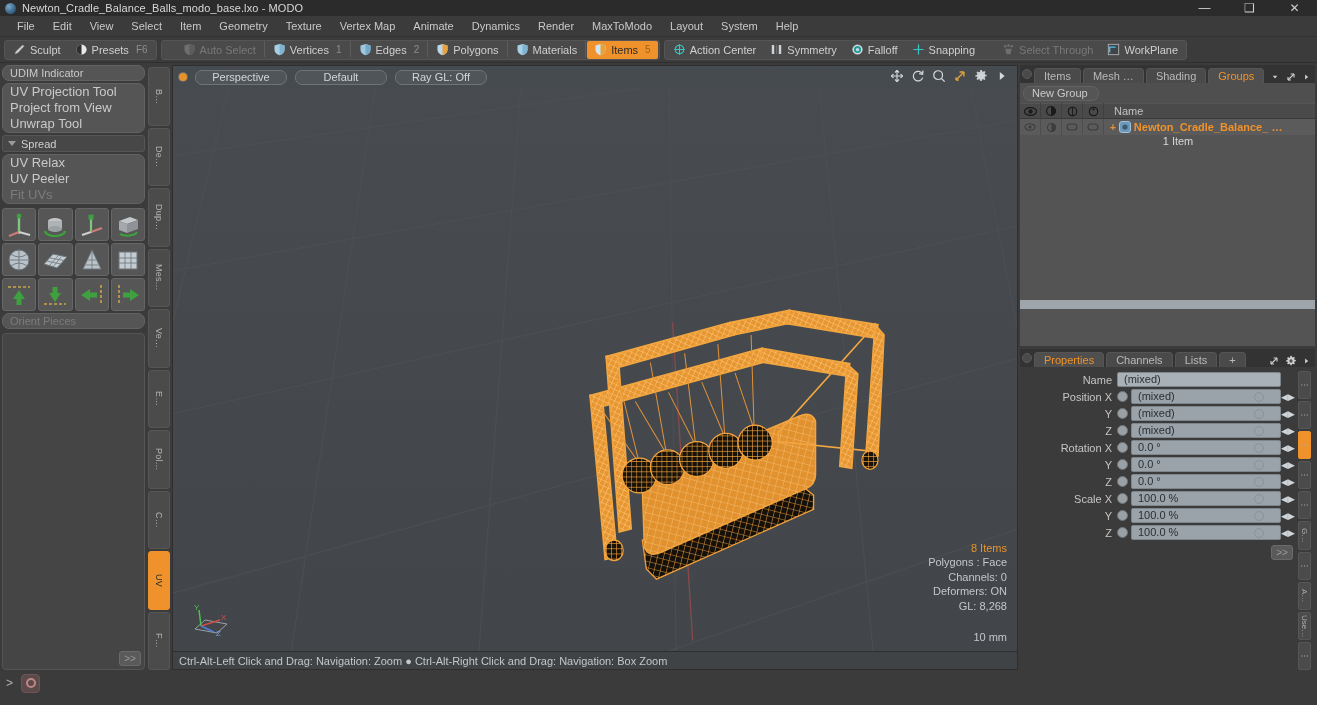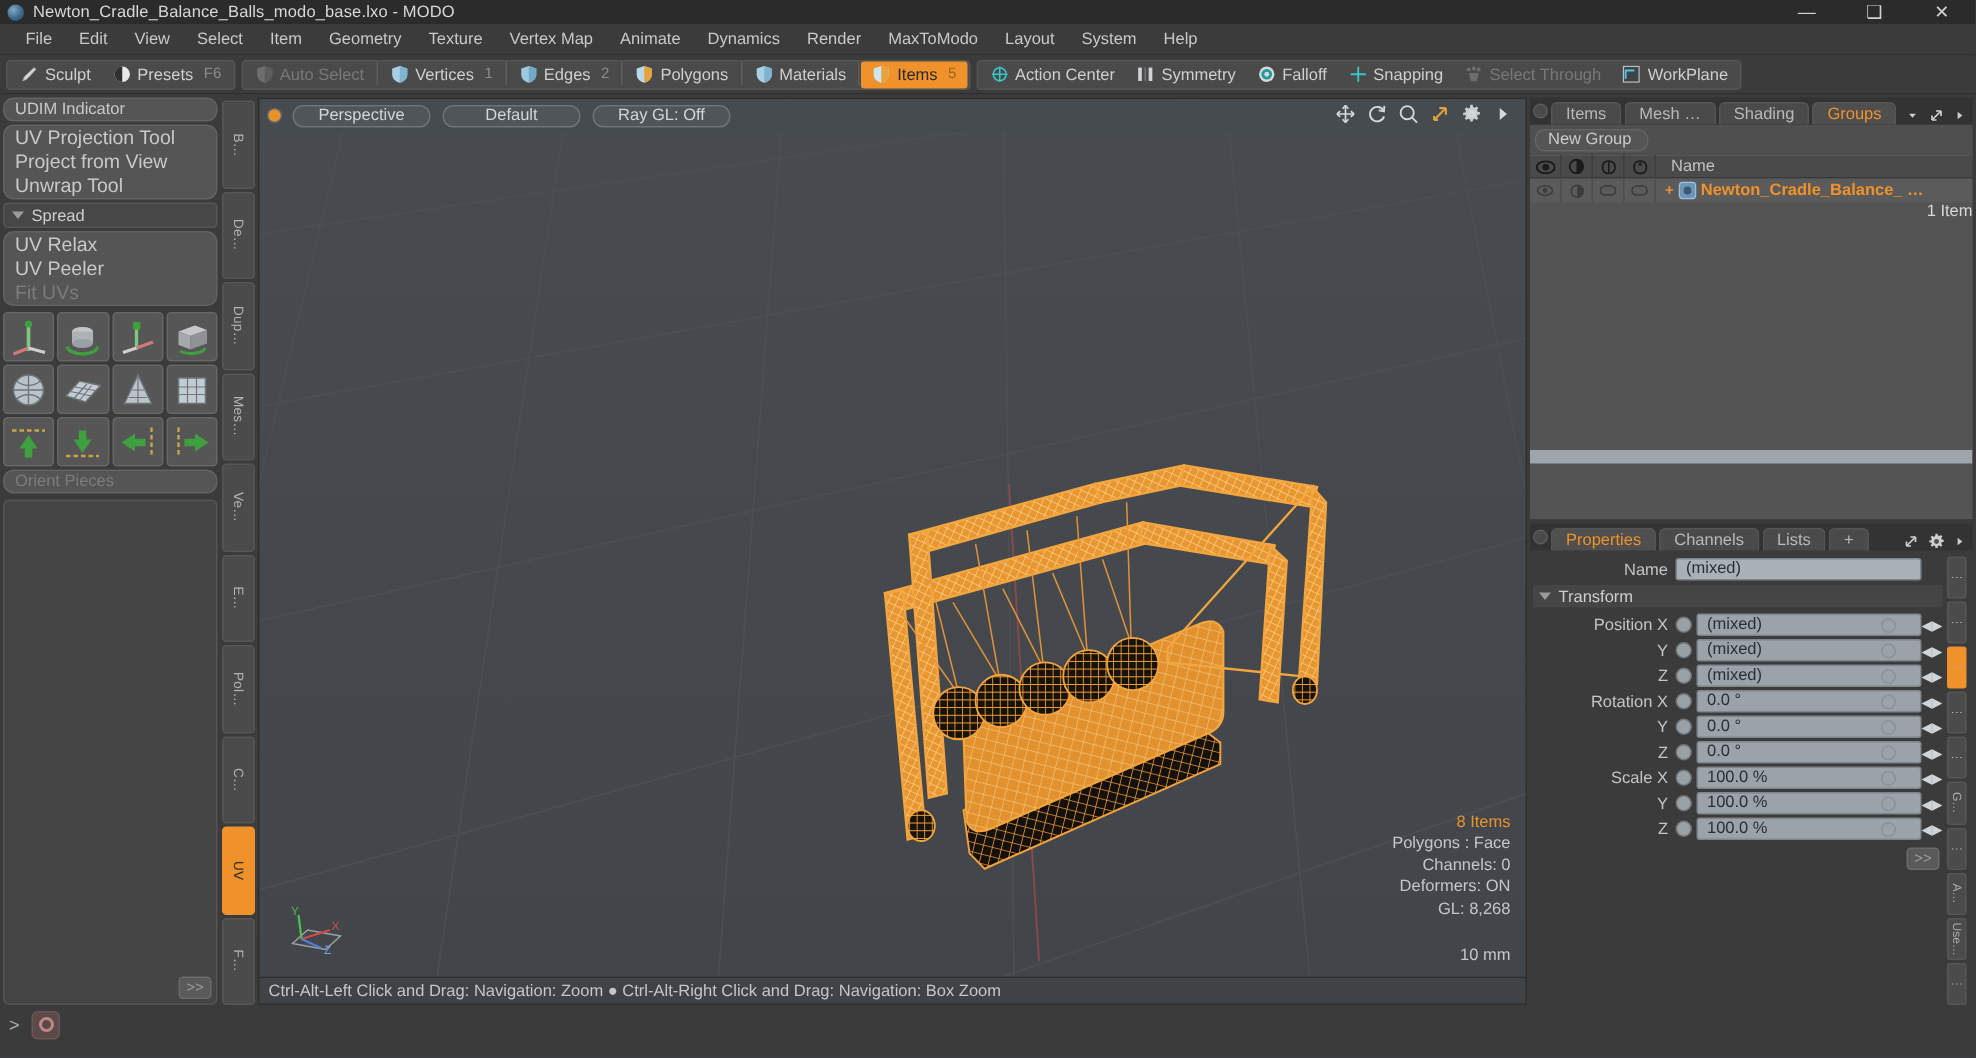--- a/index.html
+++ b/index.html
@@ -24,21 +24,21 @@
     white-space:nowrap;}
 
   
   #toolbar { height:26px; background:#3b3b3b; display:flex; align-items:center;
     padding:0 4px; gap:4px; border-bottom:1px solid #2f2f2f;}
   .tgroup { display:flex; align-items:flex-start; background:#4a4a4a; border:1px solid #555;
     border-radius:3px; height:20px; padding:0 1px;}
   .titem { display:flex; align-items:center; gap:4px; height:18px; padding:0 7px;
     border-radius:2px; color:#cfcfcf; font-size:11px; white-space:nowrap;}
   .titem.active { background:#f0922b; color:#2a2a2a; }
-  .titem.dim { color:#787878; }
+  .titem.dim { color:#787878;margin-left:13px; }
   .titem .num { color:#8d8d8d; font-size:10px; margin-left:3px;}
   .titem.active .num { color:#9c6418; }
   .tsep { width:1px; height:16px; background:#5c5c5c; margin:0 1px; }
   .ico { width:13px; height:13px; flex:0 0 auto; display:block;}
 
   
   #main { display:flex; height:607px; background:#3b3b3b; }
 
   
   #leftpanel { width:172px; background:#3b3b3b; display:flex; padding:2px 0 0 2px;}
@@ -112,21 +112,21 @@
     border-top:1px solid #555; border-bottom:1px solid #3a3a3a;}
   .lh-cell { width:21px; height:16px; display:flex; align-items:center; justify-content:center;
     border-right:1px solid #3f3f3f;}
   .lh-name { padding-left:10px; font-size:11px; color:#c2c2c2;}
   .list-body { flex:1; background:#545454; overflow:hidden;}
   .list-row { height:16px; display:flex; align-items:center; background:#5b5b5b;}
   .lr-cell { width:21px; height:16px; display:flex; align-items:center; justify-content:center;
     border-right:1px solid #4e4e4e;}
   .lr-name { display:flex; align-items:center; gap:3px; padding-left:6px; font-size:11px;
     color:#f0922b; font-weight:bold; white-space:nowrap;}
-  .list-sub { height:15px; text-align:right; font-size:11px; color:#d7d7d7; background:#545454;
+  .list-sub { height:15px; text-align:center; font-size:11px; color:#d7d7d7; background:#545454;
     padding-left:21px;}
   .list-fill { background:#545454; }
   .list-foot { height:9px; background:#9fa6ab;}
 
   
   .prow { display:flex; align-items:center; height:17px; margin-bottom:0px;}
   .plabel { width:95px; text-align:right; padding-right:5px; font-size:11px; color:#c5c5c5;
     white-space:nowrap;}
   .pknob { width:11px; height:11px; border-radius:50%; background:#9aa1a6;
     border:1px solid #6e7478; flex:0 0 auto; margin-right:3px;}
@@ -743,24 +743,20 @@
               <path d="M5.5 3.5 L11 8 L5.5 12.5 Z"></path>
             </svg>
           </div>
         </div>
       <div id="props-body">
         <div id="props-left">
           <div class="prow">
             <div class="plabel">Name</div>
             <div class="pfield name">(mixed)</div>
             <div class="parrows"></div>
-          </div>
-          <div class="sect">
-            <span class="tri"></span>
-            <span>Transform</span>
           </div>
           <div id="prop-fields">
               <div class="prow">
                 <div class="plabel">Position X</div>
                 <div class="pknob"></div>
                 <div class="pfield">(mixed)<span class="circ"></span></div>
                 <div class="parrows">◀▶</div>
               </div>
               <div class="prow">
                 <div class="plabel">Y</div>

